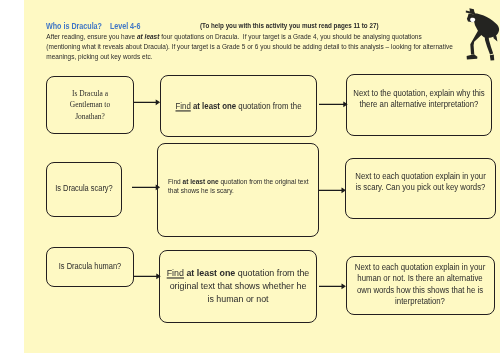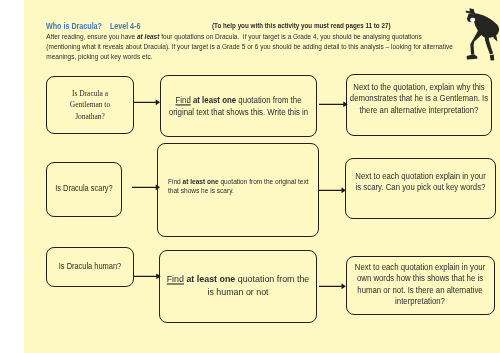--- a/index.html
+++ b/index.html
@@ -3,21 +3,21 @@
 <meta charset="utf-8">
 <style>
   html,body{margin:0;padding:0;background:#ffffff;}
   body{width:500px;height:353px;position:relative;overflow:hidden;
        font-family:"Liberation Sans",sans-serif;color:#2b2b2b;
        -webkit-font-smoothing:antialiased;}
   .page{position:absolute;left:0;top:0;width:500px;height:353px;background:#fef9c3;margin-left:24px;}
 
   .title{position:absolute;left:22px;top:20.4px;font-weight:bold;font-size:7.15px;color:#3f76c6;white-space:pre;line-height:12px;}
   .title .sy{transform:scaleY(1.25) translateZ(0);}
-  .note{position:absolute;left:188px;top:19.2px;font-weight:bold;font-size:6.28px;color:#2b2b2b;white-space:pre;line-height:11px;}
+  .note{position:absolute;left:176px;top:19.2px;font-weight:bold;font-size:6.28px;color:#2b2b2b;white-space:pre;line-height:11px;}
   .note .sy{transform:scaleY(1.2) translateZ(0);}
   .para{position:absolute;left:22.3px;top:31.6px;font-size:6.5px;line-height:10.1px;white-space:pre;}
 
   .box{position:absolute;border:1.25px solid #231f20;border-radius:8px;box-sizing:border-box;
        display:flex;align-items:center;justify-content:center;}
   .box .t{text-align:center;white-space:pre;line-height:11.6px;font-size:7.8px;}
 
   .dracula{position:absolute;left:440px;top:5px;}
   .sy{display:inline-block;transform:scaleY(1.12) translateZ(0);transform-origin:center;}
 
@@ -56,44 +56,44 @@
 
 <div class="page">
   <div class="title"><div><span class="sy"><span style="font-weight: bold;">Who is Dracula?    Level 4-6</span></span></div></div>
   <div class="note"><div><span class="sy"><span style="font-weight: bold;">(To help you with this activity you must read pages 11 to 27)</span></span></div></div>
   <div class="para"><div><span class="sy"><span>After reading, ensure you have </span><span style="font-weight: bold; font-style: italic;">at least</span><span> four quotations on Dracula.  If your target is a Grade 4, you should be analysing quotations</span></span></div><div><span class="sy"><span>(mentioning what it reveals about Dracula). If your target is a Grade 5 or 6 you should be adding detail to this analysis – looking for alternative</span></span></div><div><span class="sy"><span>meanings, picking out key words etc.</span></span></div></div>
 
   <div class="box" id="b11">
       <div class="t"><div><span class="sy"><span>Is Dracula a</span></span></div><div><span class="sy"><span>Gentleman to</span></span></div><div><span class="sy"><span>Jonathan?</span></span></div></div>
     </div>
   <div class="box" id="b12">
-      <div class="t"><div><span class="sy"><span style="text-decoration: underline;">Find</span><span> </span><span style="font-weight: bold;">at least one</span><span> quotation from the</span></span></div><div><span class="sy"><span>original text that shows this. Write this in</span></span></div></div>
+      <div class="t"><div><span class="sy"><span style="text-decoration: underline;">Find</span><span> </span><span style="font-weight: bold;">at least one</span><span> quotation from the</span></span></div></div>
     </div>
   <div class="box" id="b13">
-      <div class="t"><div><span class="sy"><span>Next to the quotation, explain why this</span></span></div><div><span class="sy"><span>demonstrates that he is a Gentleman. Is</span></span></div><div><span class="sy"><span>there an alternative interpretation?</span></span></div></div>
+      <div class="t"><div><span class="sy"><span>Next to the quotation, explain why this</span></span></div><div><span class="sy"><span>there an alternative interpretation?</span></span></div></div>
     </div>
 
   <div class="box" id="b21">
       <div class="t"><div><span class="sy"><span>Is Dracula scary?</span></span></div></div>
     </div>
   <div class="box" id="b22">
       <div class="t"><div><span class="sy"><span>Find </span><span style="font-weight: bold;">at least one</span><span> quotation from the original text</span></span></div><div><span class="sy"><span>that shows he is scary.</span></span></div></div>
     </div>
   <div class="box" id="b23">
       <div class="t"><div><span class="sy"><span>Next to each quotation explain in your</span></span></div><div><span class="sy"><span>is scary. Can you pick out key words?</span></span></div></div>
     </div>
 
   <div class="box" id="b31">
       <div class="t"><div><span class="sy"><span>Is Dracula human?</span></span></div></div>
     </div>
   <div class="box" id="b32">
-      <div class="t"><div><span class="sy"><span style="text-decoration: underline;">Find</span><span> </span><span style="font-weight: bold;">at least one</span><span> quotation from the</span></span></div><div><span class="sy"><span>is human or not</span></span></div></div>
+      <div class="t"><div><span class="sy"><span style="text-decoration: underline;">Find</span><span> </span><span style="font-weight: bold;">at least one</span><span> quotation from the</span></span></div><div><span class="sy"><span>original text that shows whether he</span></span></div><div><span class="sy"><span>is human or not</span></span></div></div>
     </div>
   <div class="box" id="b33">
-      <div class="t"><div><span class="sy"><span>Next to each quotation explain in your</span></span></div><div><span class="sy"><span>own words how this shows that he is</span></span></div><div><span class="sy"><span>human or not. Is there an alternative</span></span></div><div><span class="sy"><span>interpretation?</span></span></div></div>
+      <div class="t"><div><span class="sy"><span>Next to each quotation explain in your</span></span></div><div><span class="sy"><span>human or not. Is there an alternative</span></span></div><div><span class="sy"><span>own words how this shows that he is</span></span></div><div><span class="sy"><span>interpretation?</span></span></div></div>
     </div>
 
   <svg class="dracula" width="40" height="58" viewBox="0 0 40 58">
     <g fill="#242421">
       <path d="M5.4 3.2 L9.9 4.2 L10.7 9.0 L6.2 8.2 Z"></path>
       <path d="M1.9 5.6 L10.9 7.4 L11.1 9.4 L1.8 7.4 Z"></path>
       <path d="M4.6 8.6 L10.8 9.6 L11.6 15.2 L8.4 17.2 L4.0 16.4 L2.9 13.8 L3.8 11.4 Z"></path>
       <path d="M9.6 8.2 C 14.2 8.4, 18.8 9.8, 22.8 12.0 C 27.2 14.4, 30.8 17.0, 33.0 19.6 C 34.8 21.8, 35.4 23.8, 35.0 25.6 C 34.6 27.8, 33.4 29.6, 31.6 30.8 L 28.0 32.2 C 25.4 33.0, 22.6 33.0, 20.0 32.2 L 15.4 28.6 L 11.0 20.2 L 9.4 13.4 Z"></path>
       <path d="M14.4 25.0 L 19.0 28.4 L 10.2 36.8 L 9.6 40.2 L 10.3 49.4 L 7.0 49.6 L 6.3 39.2 Z"></path>
       <path d="M20.4 28.0 L 24.4 29.0 L 25.0 35.0 L 27.0 42.0 L 29.2 48.4 L 26.0 49.6 L 23.0 41.6 L 21.0 35.0 Z"></path>

